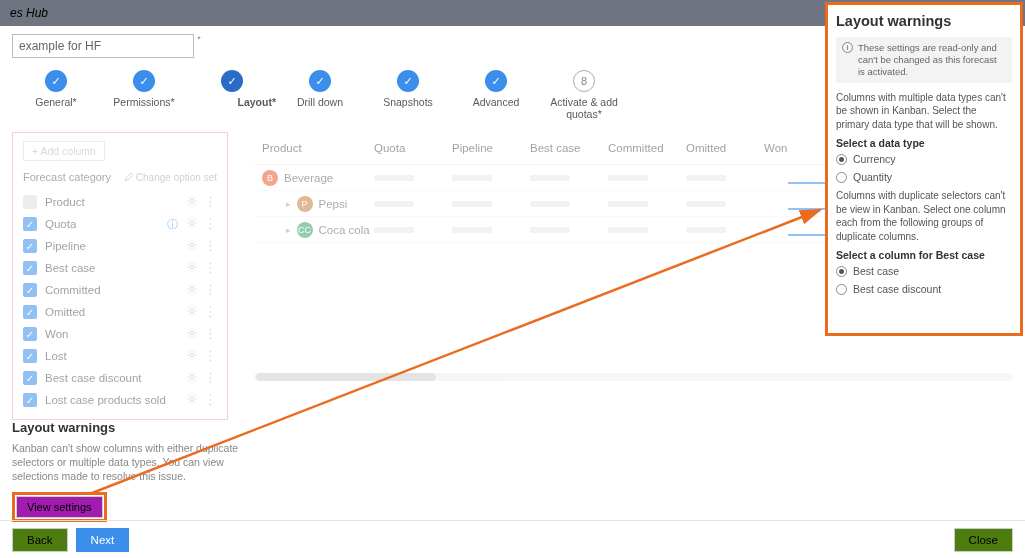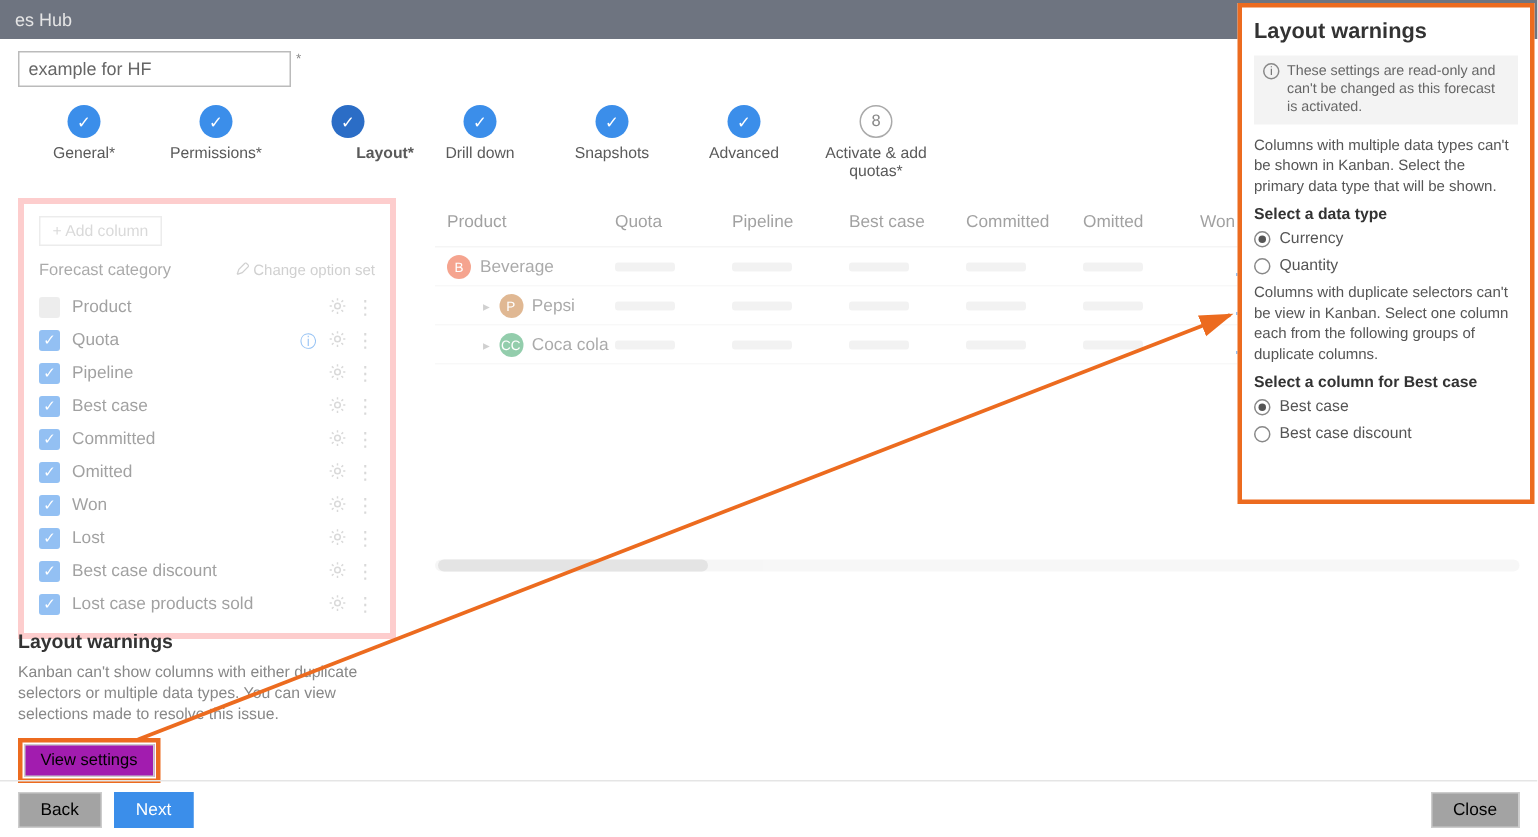--- a/index.html
+++ b/index.html
@@ -1,40 +1,40 @@
 <!DOCTYPE html>
 <html><head>
 <meta charset="utf-8">
 <style>
 * { box-sizing: border-box; margin: 0; padding: 0; font-family: "Segoe UI", Arial, sans-serif; }
 body { background: #fff; width: 1025px; height: 558px; overflow: hidden; position: relative; font-size: 12px; color: #333; }
 
 
-.topbar { background: #6e7480; height: 26px; display: flex; align-items: center; padding: 0 10px; color: #e5e5e5; }
+.topbar { background: #6e7480; height: 26px; display: flex; align-items: center; padding: 0 10px; color: #000000; font-style: italic; }
 .topbar .title { flex: 1; font-size: 12px; }
 .topbar .icon { width: 20px; height: 20px; display: flex; align-items: center; justify-content: center; margin-left: 4px; color: #fff; }
 
 
 .title-row { padding: 8px 12px 4px 12px; }
 .title-input { width: 182px; height: 24px; border: 1px solid #bbb; padding: 2px 6px; font-size: 12px; color: #666; }
 .title-row .req { font-size: 9px; color: #888; vertical-align: top; }
 
 
 .stepper { display: flex; padding: 8px 12px 12px 12px; gap: 0; }
 .step { flex: 0 0 88px; text-align: center; font-size: 11px; }
 .step .dot { width: 22px; height: 22px; border-radius: 50%; margin: 0 auto 4px auto; display: flex; align-items: center; justify-content: center; font-size: 11px; }
 .step .dot.done { background: #3b8eea; color: #fff; }
 .step .dot.alt { background: #2b6dc6; color: #fff; }
 .step .dot.idle { border: 1px solid #aaa; color: #888; background: #fff; }
 .step .lbl { color: #5a5a5a; font-size: 10.5px; }
 .step.active .lbl { font-weight: 600; text-align: right; }
 
 
 .main { display: flex; padding: 0 12px; gap: 26px; }
-.left { width: 252px; border: 4px solid #fca5a5; padding: 8px 10px; }
+.left { width: 216px; border: 1px solid #fca5a5; padding: 8px 10px; }
 .addcol { border: 1px solid #ddd; color: #bbb; font-size: 10.5px; padding: 3px 8px; display: inline-block; margin-bottom: 10px; }
 .optrow { display: flex; align-items: center; justify-content: space-between; font-size: 11px; color: #666; margin-bottom: 8px; }
 .optrow .edit { color: #aaa; font-size: 10px; }
 .cols .row { display: flex; align-items: center; height: 22px; font-size: 11.5px; color: #555; }
 .cols .cb { width: 14px; height: 14px; border-radius: 2px; margin-right: 8px; display: flex; align-items: center; justify-content: center; font-size: 10px; color: #fff; }
 .cols .cb.on { background: #3b8eea; }
 .cols .cb.off { background: #e0e0e0; }
 .cols .name { flex: 1; }
 .cols .info { color: #3b8eea; margin-right: 8px; font-size: 11px; }
 .cols .gear { color: #bbb; margin-right: 6px; }
@@ -61,21 +61,21 @@
 
 
 .warnbox { position: absolute; left: 12px; top: 420px; width: 230px; font-size: 11px; color: #666; }
 .warnbox h3 { font-size: 13px; font-weight: 600; color: #333; margin-bottom: 6px; }
 .warnbox p { font-size: 10.5px; color: #888; line-height: 1.35; margin-bottom: 8px; }
 .viewbtn-wrap { border: 3px solid #ec6b1f; display: inline-block; padding: 1px; }
 .viewbtn { border: 1px solid #ccc; background: #a21caf; padding: 4px 10px; font-size: 11px; }
 
 
 .footer { position: absolute; bottom: 0; left: 0; right: 0; height: 38px; border-top: 1px solid #e5e5e5; display: flex; align-items: center; padding: 0 12px; gap: 8px; }
-.btn { border: 1px solid #ccc; background: #a3a3a3; padding: 5px 14px; font-size: 11.5px; }
+.btn { border: 1px solid #ccc; background: #4d7c0f; padding: 5px 14px; font-size: 11.5px; }
 .btn.primary { background: #3b8eea; color: #fff; border-color: #3b8eea; }
 .btn.close { margin-left: auto; }
 
 
 .panel { position: absolute; right: 2px; top: 2px; width: 198px; height: 334px; border: 3px solid #ec6b1f; background: #fff; padding: 8px 8px; }
 .panel h2 { font-size: 14.5px; font-weight: 600; margin-bottom: 8px; }
 .readonly { background: #f3f3f3; padding: 5px 6px; font-size: 9.5px; color: #666; display: flex; gap: 5px; margin-bottom: 8px; line-height: 1.25; }
 .readonly .i { width: 11px; height: 11px; border: 1px solid #888; border-radius: 50%; font-size: 8px; display: flex; align-items: center; justify-content: center; flex-shrink: 0; }
 .panel p { font-size: 10px; color: #555; line-height: 1.35; margin-bottom: 6px; }
 .panel .sub { font-size: 10.5px; font-weight: 600; color: #333; margin-bottom: 4px; }

